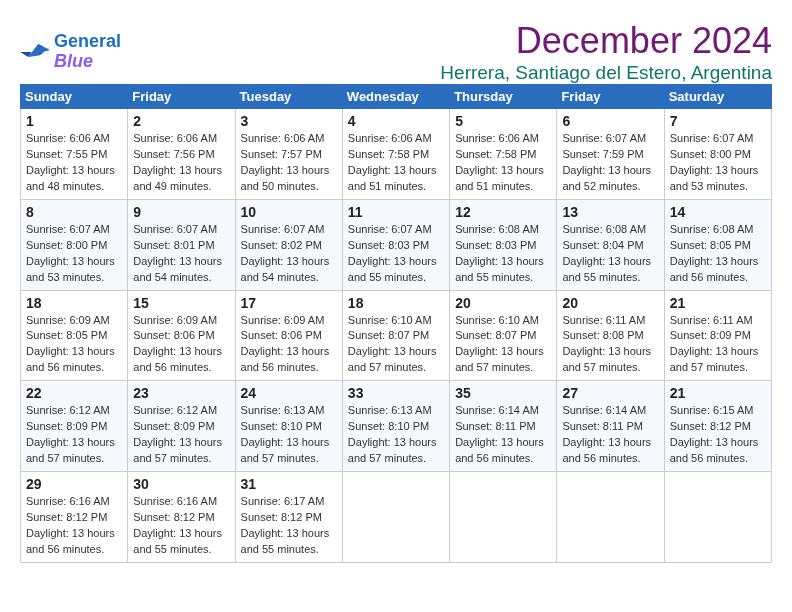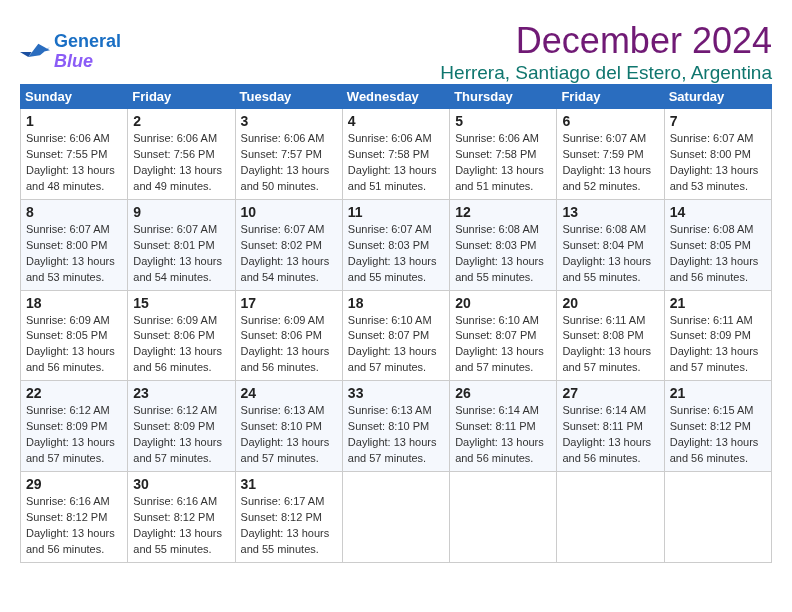--- a/index.html
+++ b/index.html
@@ -222,21 +222,21 @@
         </td>
         <td>
           <span class="day-number">24</span>
           <div class="day-info">Sunrise: 6:13 AM<br>Sunset: 8:10 PM<br>Daylight: 13 hours<br>and 57 minutes.</div>
         </td>
         <td>
           <span class="day-number">33</span>
           <div class="day-info">Sunrise: 6:13 AM<br>Sunset: 8:10 PM<br>Daylight: 13 hours<br>and 57 minutes.</div>
         </td>
         <td>
-          <span class="day-number">26</span>
+          <span class="day-number">35</span>
           <div class="day-info">Sunrise: 6:14 AM<br>Sunset: 8:11 PM<br>Daylight: 13 hours<br>and 56 minutes.</div>
         </td>
         <td>
           <span class="day-number">27</span>
           <div class="day-info">Sunrise: 6:14 AM<br>Sunset: 8:11 PM<br>Daylight: 13 hours<br>and 56 minutes.</div>
         </td>
         <td>
           <span class="day-number">21</span>
           <div class="day-info">Sunrise: 6:15 AM<br>Sunset: 8:12 PM<br>Daylight: 13 hours<br>and 56 minutes.</div>
         </td>

